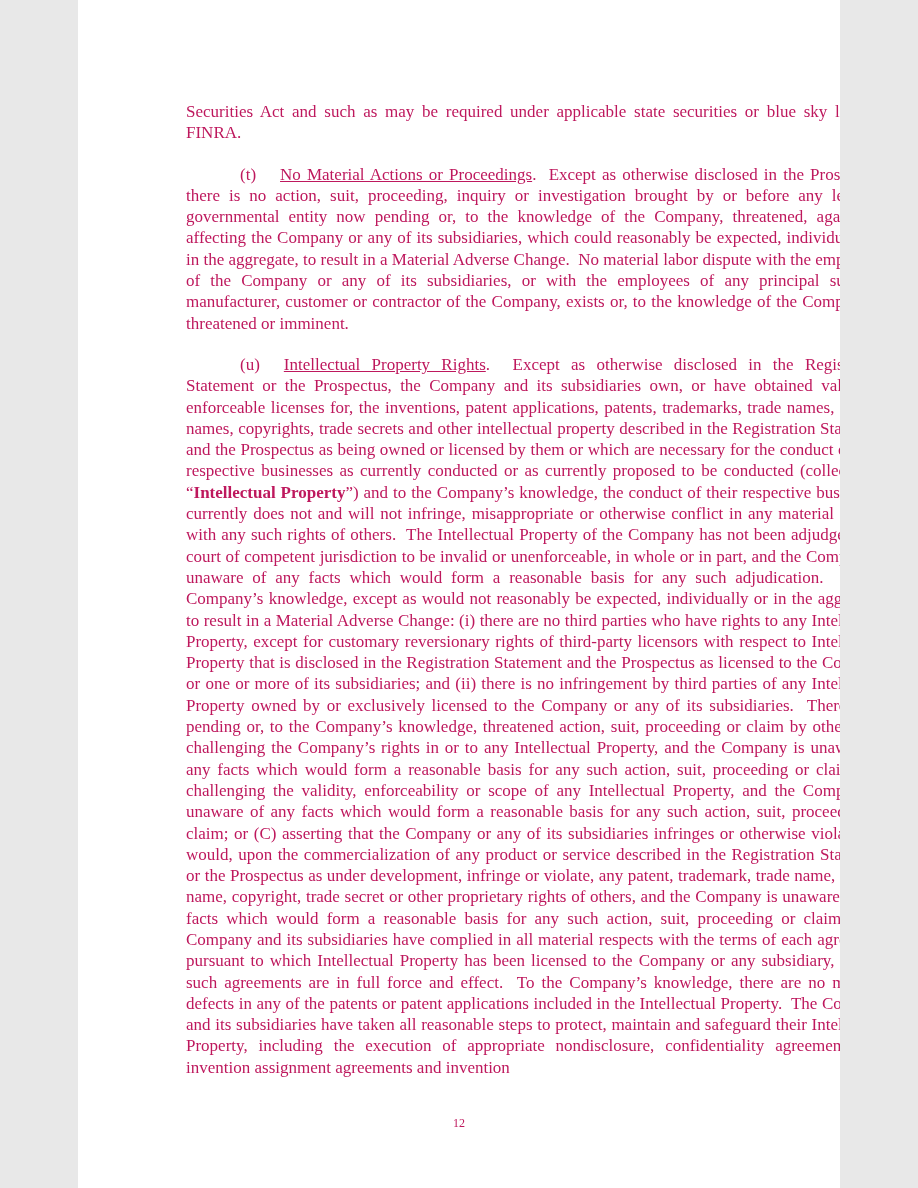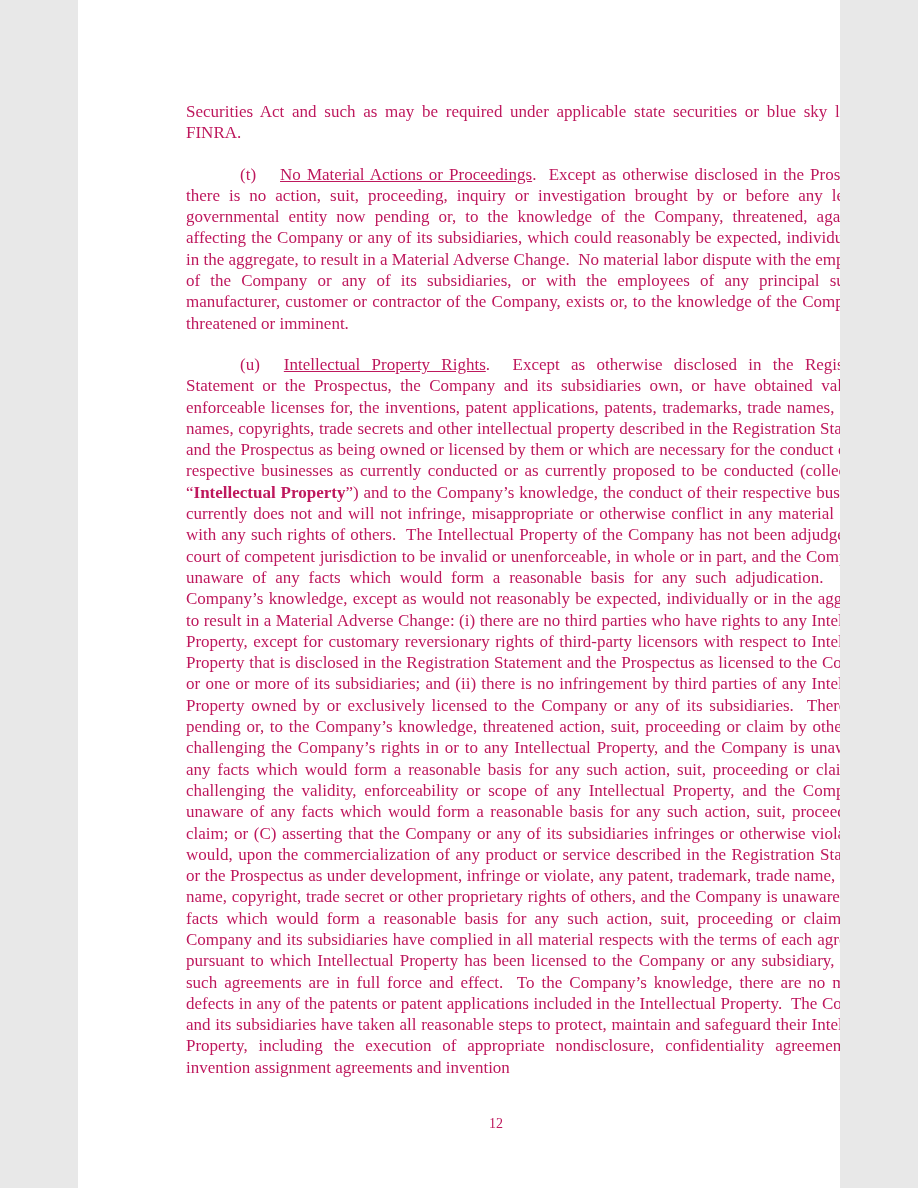--- a/index.html
+++ b/index.html
@@ -43,23 +43,22 @@
   .run-tab {
     display: inline-block;
     width: 24px;
   }
   .page-footer {
     position: absolute;
     top: 1113px;
     left: 0;
     width: 100%;
     text-align: center;
-    font-size: 14px;
+    font-size: 12px;
     line-height: 21.3px;
-    padding-left: 37px;
   }
 </style>
 </head>
 <body>
 
 <div class="page">
   <div class="doc-body">
       <p class="para"><span class="run-normal">Securities Act and such as may be required under applicable state securities or blue sky laws or FINRA.</span></p>
       <p class="para indent"><span class="run-normal">(t)</span><span class="run-tab"></span><span class="run-underline">No Material Actions or Proceedings</span><span class="run-normal">.&nbsp; Except as otherwise disclosed in the Prospectus, there is no action, suit, proceeding, inquiry or investigation brought by or before any legal or governmental entity now pending or, to the knowledge of the Company, threatened, against or affecting the Company or any of its subsidiaries, which could reasonably be expected, individually or in the aggregate, to result in a Material Adverse Change.&nbsp; No material labor dispute with the employees of the Company or any of its subsidiaries, or with the employees of any principal supplier, manufacturer, customer or contractor of the Company, exists or, to the knowledge of the Company, is threatened or imminent.</span></p>
       <p class="para indent"><span class="run-normal">(u)</span><span class="run-tab"></span><span class="run-underline">Intellectual Property Rights</span><span class="run-normal">.&nbsp; Except as otherwise disclosed in the Registration Statement or the Prospectus, the Company and its subsidiaries own, or have obtained valid and enforceable licenses for, the inventions, patent applications, patents, trademarks, trade names, service names, copyrights, trade secrets and other intellectual property described in the Registration Statement and the Prospectus as being owned or licensed by them or which are necessary for the conduct of their respective businesses as currently conducted or as currently proposed to be conducted (collectively, “</span><span class="run-bold">Intellectual Property</span><span class="run-normal">”) and to the Company’s knowledge, the conduct of their respective businesses currently does not and will not infringe, misappropriate or otherwise conflict in any material respect with any such rights of others.&nbsp; The Intellectual Property of the Company has not been adjudged by a court of competent jurisdiction to be invalid or unenforceable, in whole or in part, and the Company is unaware of any facts which would form a reasonable basis for any such adjudication.&nbsp; To the Company’s knowledge, except as would not reasonably be expected, individually or in the aggregate, to result in a Material Adverse Change: (i) there are no third parties who have rights to any Intellectual Property, except for customary reversionary rights of third-party licensors with respect to Intellectual Property that is disclosed in the Registration Statement and the Prospectus as licensed to the Company or one or more of its subsidiaries; and (ii) there is no infringement by third parties of any Intellectual Property owned by or exclusively licensed to the Company or any of its subsidiaries.&nbsp; There is no pending or, to the Company’s knowledge, threatened action, suit, proceeding or claim by others: (A) challenging the Company’s rights in or to any Intellectual Property, and the Company is unaware of any facts which would form a reasonable basis for any such action, suit, proceeding or claim; (B) challenging the validity, enforceability or scope of any Intellectual Property, and the Company is unaware of any facts which would form a reasonable basis for any such action, suit, proceeding or claim; or (C) asserting that the Company or any of its subsidiaries infringes or otherwise violates, or would, upon the commercialization of any product or service described in the Registration Statement or the Prospectus as under development, infringe or violate, any patent, trademark, trade name, service name, copyright, trade secret or other proprietary rights of others, and the Company is unaware of any facts which would form a reasonable basis for any such action, suit, proceeding or claim.&nbsp; The Company and its subsidiaries have complied in all material respects with the terms of each agreement pursuant to which Intellectual Property has been licensed to the Company or any subsidiary, and all such agreements are in full force and effect.&nbsp; To the Company’s knowledge, there are no material defects in any of the patents or patent applications included in the Intellectual Property.&nbsp; The Company and its subsidiaries have taken all reasonable steps to protect, maintain and safeguard their Intellectual Property, including the execution of appropriate nondisclosure, confidentiality agreements and invention assignment agreements and invention</span></p>

